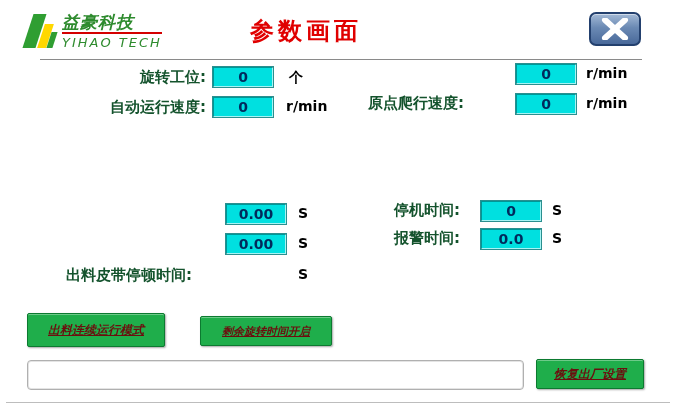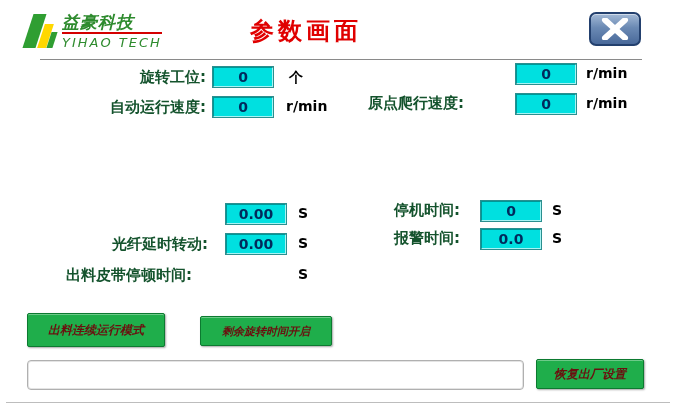--- a/index.html
+++ b/index.html
@@ -52,21 +52,21 @@
     font-size:14px;font-weight:bold;color:#002a5c;cursor:pointer;
   }
   .unit{position:absolute;font-size:14px;font-weight:bold;color:#000;white-space:nowrap;}
   
   .grn-btn{
     position:absolute;background:var(--accent-green);
     border:1px solid #0c7a30;border-radius:2px;cursor:pointer;
     color:var(--button-text);font-weight:bold;font-style:italic;font-size:12px;
     font-family:"DejaVu Sans","Liberation Sans",sans-serif;
     box-shadow:inset 0 1px 0 rgba(255,255,255,.35), 1px 1px 2px rgba(0,0,0,.35);
-    white-space:nowrap;padding:0;
+    white-space:nowrap;padding:0;text-decoration:underline;
   }
   
   .msg-box{
     position:absolute;left:27px;top:360px;width:495px;height:28px;
     background:#ffffff;border:1px solid #b0b0b0;border-radius:4px;
     box-shadow:inset 0 0 0 1px #e4e4e4;font-size:13px;color:#333;
   }
 </style>
 </head>
 <body>
@@ -111,21 +111,20 @@
   <div class="fld" style="left:515px;top:93px">0</div>
   <div class="unit" style="left:586px;top:95px">r/min</div>
 
   <div class="fld" style="left:225px;top:203px">0.00</div>
   <div class="unit" style="left:298px;top:205px">S</div>
 
   <div class="lbl" style="left:378px;top:201px;width:82px">停机时间:</div>
   <div class="fld" style="left:480px;top:200px">0</div>
   <div class="unit" style="left:552px;top:202px">S</div>
 
-  <div class="lbl" style="left:78px;top:235px;width:130px">光纤延时转动:</div>
   <div class="fld" style="left:225px;top:233px">0.00</div>
   <div class="unit" style="left:298px;top:235px">S</div>
 
   <div class="lbl" style="left:378px;top:229px;width:82px">报警时间:</div>
   <div class="fld" style="left:480px;top:228px">0.0</div>
   <div class="unit" style="left:552px;top:230px">S</div>
 
   <div class="lbl" style="left:12px;top:266px;width:180px">出料皮带停顿时间:</div>
   <div class="unit" style="left:298px;top:266px">S</div>
 

